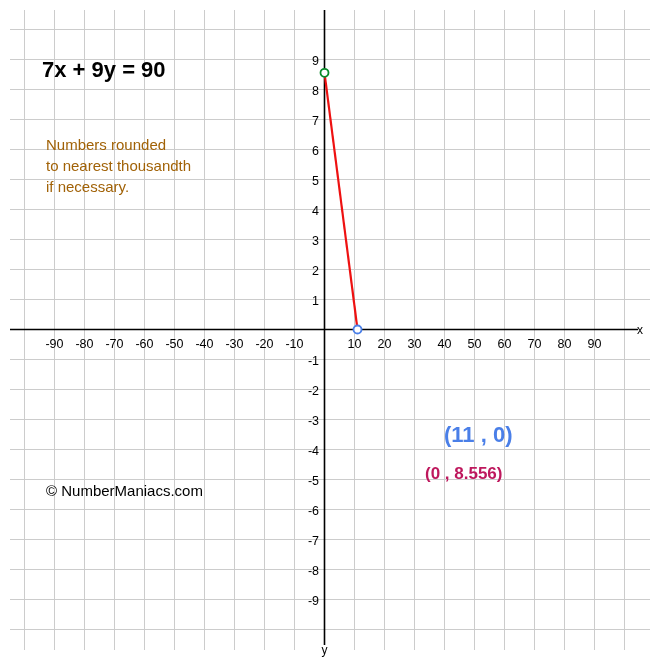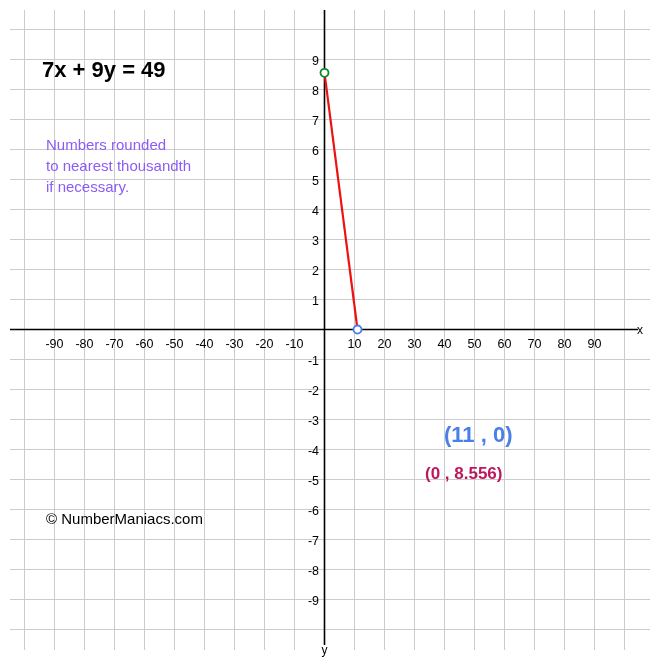--- a/index.html
+++ b/index.html
@@ -32,26 +32,26 @@
     left: 42px;
     top: 57px;
     font-size: 22px;
     font-weight: bold;
     color: #000000;
   }
   #note-text {
     left: 46px;
     top: 134px;
     font-size: 15px;
-    color: #8b5cf6;
+    color: #a16207;
     line-height: 21px;
   }
   #credit-text {
     left: 46px;
-    top: 510px;
+    top: 482px;
     font-size: 15px;
     color: #000000;
   }
   #x-intercept-label {
     left: 444px;
     top: 422px;
     font-size: 22px;
     font-weight: bold;
     color: #4a7fe8;
   }
@@ -172,21 +172,21 @@
 
     <line x1="324.5" y1="72.82000000000005" x2="357.5" y2="329.5" stroke="#ee1111" stroke-width="2.2"></line>
 
     <circle cx="324.5" cy="72.82000000000005" r="4" fill="#ffffff" stroke="#0a8a2a" stroke-width="1.8"></circle>
     <circle cx="357.5" cy="329.5" r="4" fill="#ffffff" stroke="#4a7fe8" stroke-width="1.8"></circle>
 
     <text class="axis-name" x="640" y="334" text-anchor="middle" font-size="13">x</text>
     <text class="axis-name" x="324.5" y="654" text-anchor="middle" font-size="13">y</text>
   </svg>
 
-  <div class="overlay-text" id="equation-title">7x + 9y = 49</div>
+  <div class="overlay-text" id="equation-title">7x + 9y = 90</div>
   <div class="overlay-text" id="note-text">Numbers rounded
 to nearest thousandth
 if necessary.</div>
   <div class="overlay-text" id="credit-text">© NumberManiacs.com</div>
   <div class="overlay-text" id="x-intercept-label">(11 , 0)</div>
   <div class="overlay-text" id="y-intercept-label">(0 , 8.556)</div>
 
 </div>
 
 </body></html>

